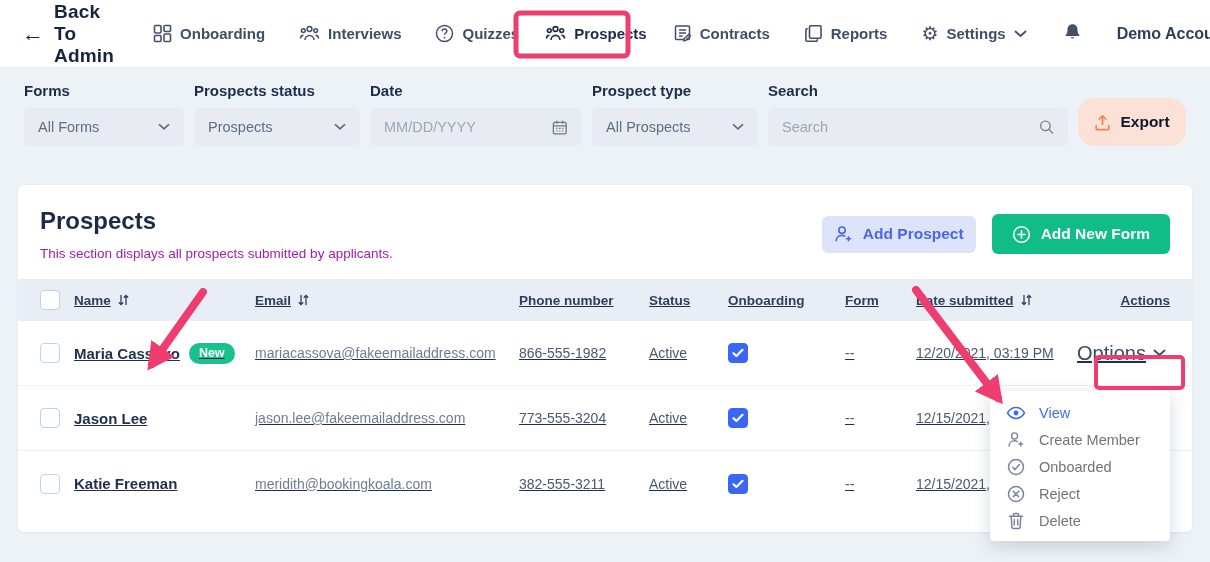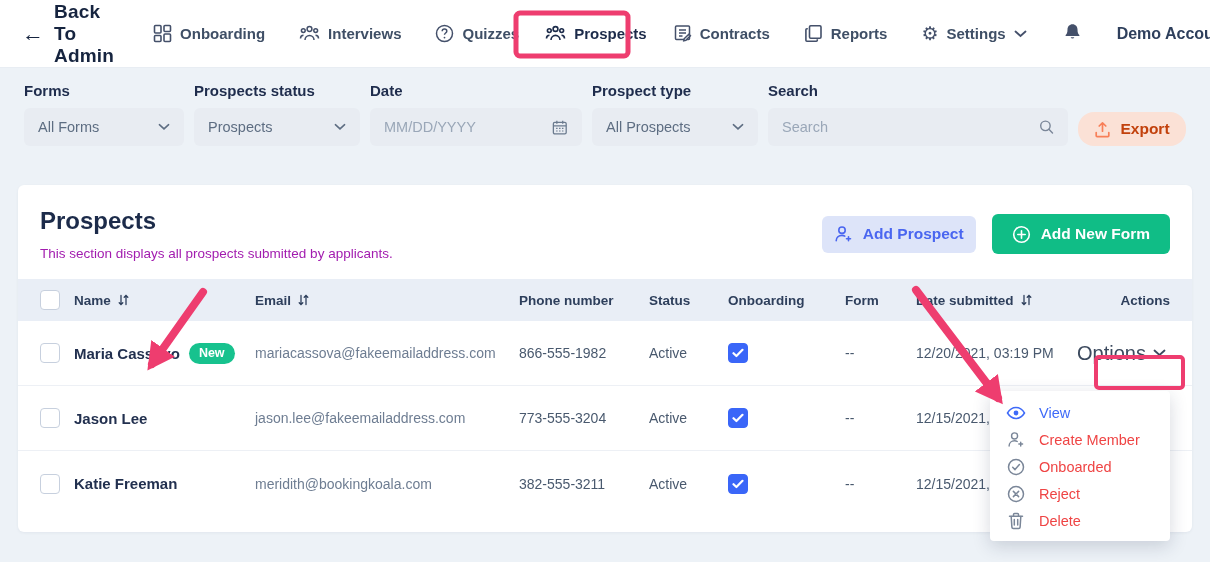--- a/index.html
+++ b/index.html
@@ -41,22 +41,22 @@
     padding:0 14px; font-size:14.5px; color:#5d6d82; cursor:pointer;
   }
   .fctl .val { white-space:nowrap; }
   .w160 { width:160px; } .w166 { width:166px; } .w212 { width:212px; } .w300 { width:300px; }
   .date-input, .search-input {
     background:transparent; border:none; outline:none; width:100%;
     font-size:14.5px; color:#5d6d82; font-family:"Liberation Sans",sans-serif;
   }
   .date-input::placeholder, .search-input::placeholder { color:#9aa7b8; }
   .export-btn {
-    height:34px; width:110px; border:none; border-radius:16px;
-    background:#fbe1d6; color:#c2410c; font-size:15.5px; font-weight:bold;
+    height:48px; width:110px; border:none; border-radius:16px;
+    background:#fbe1d6; color:#0f172a; font-size:15.5px; font-weight:bold;
     display:flex; align-items:center; justify-content:center; gap:9px; cursor:pointer;
     font-family:"Liberation Sans",sans-serif;
   }
 
   
   .card {
     position:absolute; left:18px; right:18px; top:185px; height:347px;
     background:#fff; border-radius:6px; box-shadow:0 1px 3px rgba(30,45,80,.06);
   }
   .card-head { display:flex; align-items:flex-start; justify-content:space-between; padding:22px 22px 18px 22px; }
@@ -72,20 +72,21 @@
     height:40px; padding:0 20px; border:none; border-radius:6px; cursor:pointer;
     background:#10bd86; color:#fff; font-size:15.5px; font-weight:bold;
     display:flex; align-items:center; gap:10px; font-family:"Liberation Sans",sans-serif;
   }
 
   
   .tgrid {
     display:grid; align-items:center;
     grid-template-columns:34px 181px 264px 130px 79px 117px 71px 170px 84px;
     padding:4px 22px;
+    text-decoration:underline;
   }
   .thead { background:#e9eef6; height:42px; }
   .th { font-size:13.5px; font-weight:bold; color:#2e3f5c; display:flex; align-items:center; gap:6px; }
   .th.right, .td.right { justify-content:flex-end; text-align:right; }
   .trow { height:65px; border-bottom:1px solid #edf0f5; }
   .trow:last-child { border-bottom:none; }
   .td { display:flex; align-items:center; font-size:14px; color:#49596e; }
   .name-cell { font-size:15px; font-weight:bold; color:#22304f; gap:9px; }
   .email-cell { color:#6e7d92; }
   .badge-new {
@@ -105,21 +106,21 @@
   .sort-ic { display:inline-flex; }
 
   
   .menu {
     position:absolute; left:990px; top:391px; width:180px; z-index:30;
     background:#fff; border-radius:4px; box-shadow:0 5px 18px rgba(25,40,70,.18);
     padding:8px 0 7px 0;
   }
   .menu-item {
     display:flex; align-items:center; gap:13px; height:27px; padding:0 16px;
-    font-size:14.5px; color:#ef4444; cursor:pointer;
+    font-size:14.5px; color:#737373; cursor:pointer;
   }
   .menu-item.active { color:#3e6af8; }
   .mi-ic { display:inline-flex; width:20px; justify-content:center; }
 
   
   .annot { position:absolute; inset:0; z-index:60; pointer-events:none; }
 </style>
 </head>
 <body>
 

